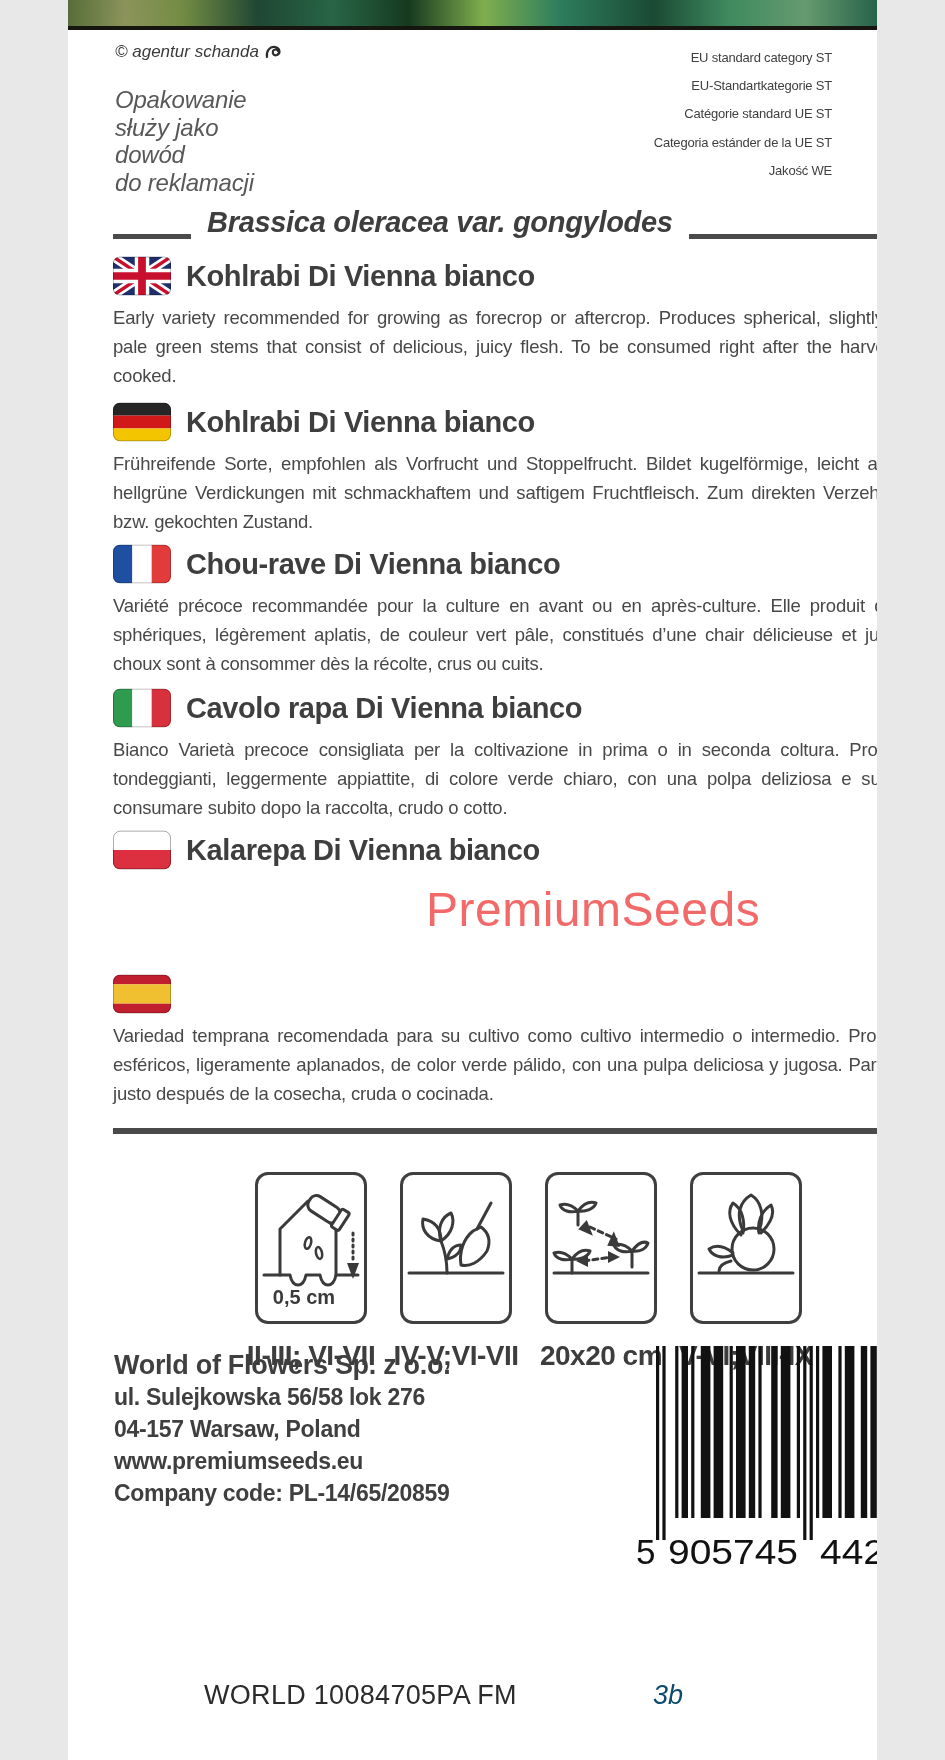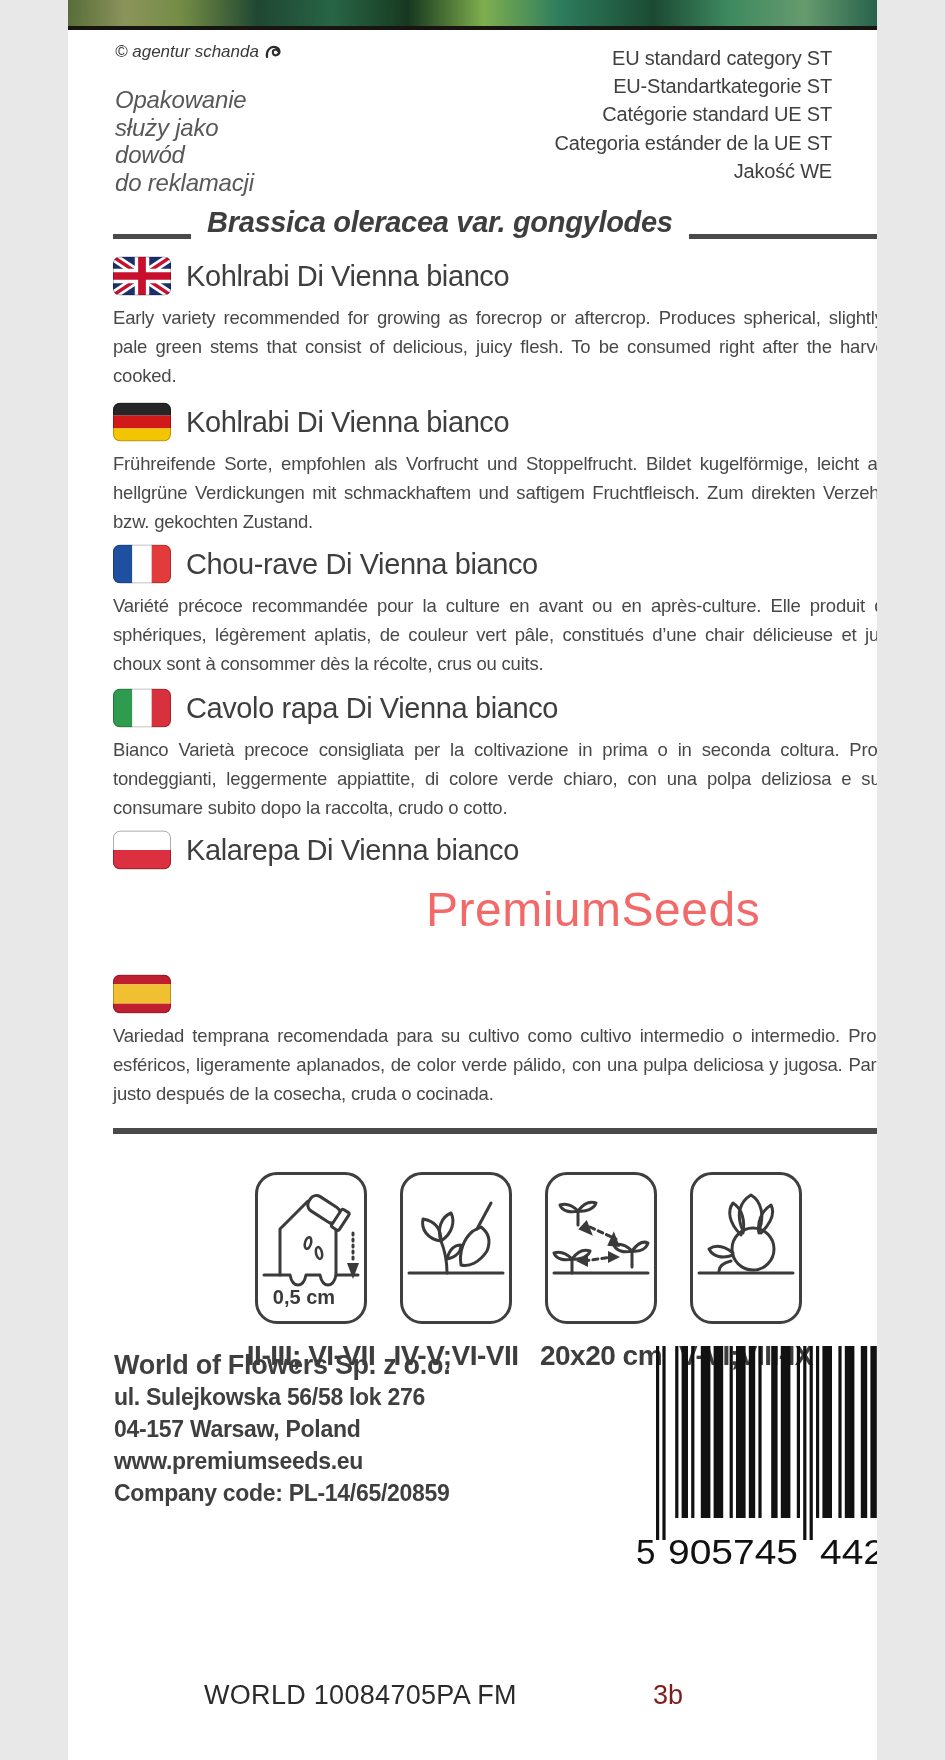--- a/index.html
+++ b/index.html
@@ -12,62 +12,62 @@
       linear-gradient(100deg, rgba(0,0,0,.30), rgba(0,0,0,0) 35%),
       linear-gradient(90deg,#7d9c52 0%,#b9c478 6%,#8fae55 12%,#24513a 20%,#2a6b4a 28%,#16381f 36%,
                       #7fae4e 44%,#2e7d5e 52%,#1b4a33 62%,#3f8a60 70%,#669a6e 78%,#24604a 86%,
                       #4f7a52 93%,#83a87a 100%);
     border-bottom:4px solid #17150f;}
 
   
   .header-left{position:absolute;left:47px;top:42px;z-index:1;}
   .copyright-row{display:flex;align-items:center;gap:6px;font-size:17px;font-style:italic;color:#3a3a3a;}
   .packaging-note{margin-top:24px;font-size:24px;font-style:italic;color:#585858;line-height:27.5px;letter-spacing:-0.2px;}
-  .header-right{position:absolute;right:45px;top:44px;text-align:right;font-size:20px;
+  .header-right{position:absolute;right:45px;top:44px;text-align:right;font-size:13px;
                 line-height:28.2px;color:#3f3f3f;z-index:1;letter-spacing:-0.2px;}
 
   
   .title-row{position:absolute;left:45px;top:206px;width:853px;display:flex;align-items:flex-end;gap:16px;z-index:1;}
   .title-row h1{margin:0;font-size:29px;font-weight:bold;font-style:italic;color:#3e3e3e;
                 white-space:nowrap;letter-spacing:-0.3px;}
   .dash-left{width:78px;height:5px;background:#4a4a4a;flex:none;}
   .dash-right{flex:1;height:5px;background:#4a4a4a;}
 
   
   .lang-section{position:absolute;left:45px;width:853px;z-index:1;}
   .section-head{display:flex;align-items:center;gap:15px;height:40px;}
-  .section-head h2{margin:0;font-size:29px;font-weight:normal;color:#3e3e3e;letter-spacing:-0.4px;}
+  .section-head h2{margin:0;font-size:29px;font-weight:bold;color:#3e3e3e;letter-spacing:-0.4px;}
   .flag{flex:none;width:58px;height:40px;}
   .body-text{margin:7px 0 0 0;font-size:18.5px;line-height:29px;color:#484848;
              text-align:justify;letter-spacing:-0.2px;}
   .s-en{top:256px}.s-de{top:402px}.s-fr{top:544px}.s-it{top:688px}.s-pl{top:830px}.s-es{top:974px}
 
   .watermark{position:absolute;left:358px;top:882px;z-index:0;font-size:48px;color:#ef4444;
              opacity:.8;letter-spacing:.5px;}
 
   .divider{position:absolute;left:45px;top:1128px;width:853px;height:6px;background:#4a4a4a;}
 
   
   .icon-box{position:absolute;top:1172px;width:106px;height:146px;border:3px solid #3f3f3f;
-            border-radius:22px;background:#fff;text-align:center;}
+            border-radius:13px;background:#fff;text-align:center;}
   .icon-box svg{display:block;width:106px;height:146px;}
   .b1{left:187px}.b2{left:332px}.b3{left:477px}.b4{left:622px}
   .icon-label{position:absolute;top:1340px;width:180px;text-align:center;font-size:28px;
               font-weight:bold;color:#3d3d3d;letter-spacing:-0.5px;}
   .l1{left:153px}.l2{left:298px}.l3{left:443px}.l4{left:588px}
 
   
   .company{position:absolute;left:46px;top:1350px;color:#3f3f3f;}
   .company .co-name{font-size:27px;font-weight:bold;letter-spacing:-0.3px;}
   .company .co-line{font-size:23px;font-weight:bold;line-height:32px;letter-spacing:-0.3px;}
   .barcode{position:absolute;left:562px;top:1344px;}
 
   
   .footer-batch{position:absolute;left:136px;top:1680px;font-size:27px;color:#2b2b2b;letter-spacing:.3px;}
-  .footer-code{position:absolute;left:585px;top:1680px;font-size:27px;color:#7f1d1d;}
+  .footer-code{position:absolute;left:585px;top:1680px;font-size:27px;color:#0c4a6e;font-style:italic;}
 
   .ic{stroke:#3a3a3a;fill:none;stroke-width:3;stroke-linecap:round;stroke-linejoin:round;}
   .ic-fill{fill:#3a3a3a;stroke:none;}
   .ic-txt{fill:#3a3a3a;font-family:"Liberation Sans",sans-serif;font-weight:bold;font-size:20px;}
 </style>
 </head>
 <body>
 
 <div class="page">
 

